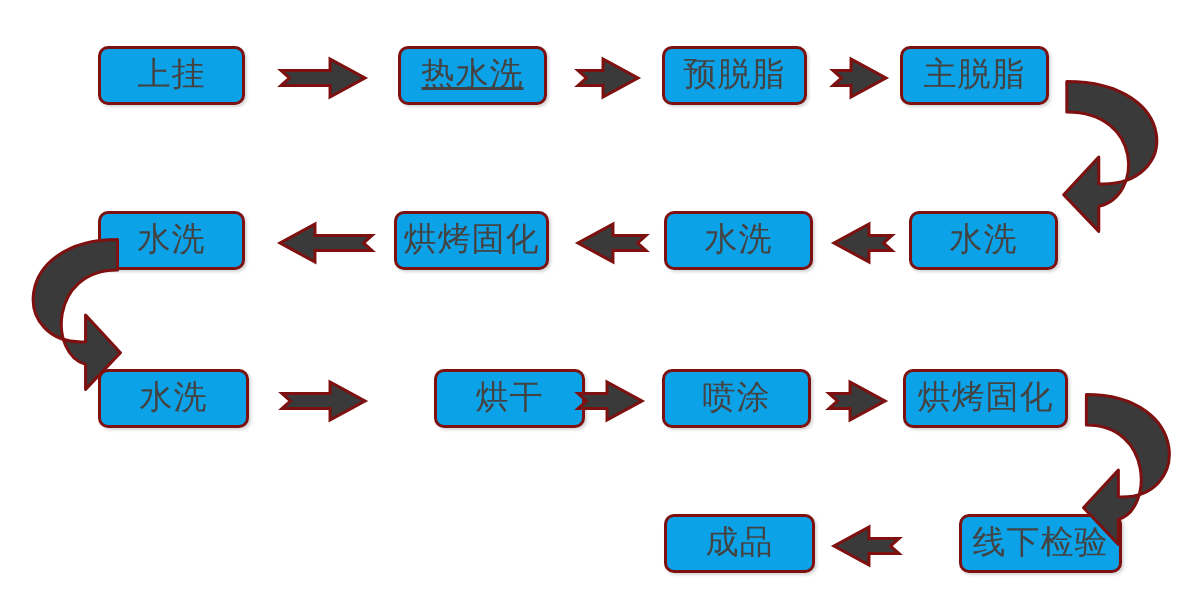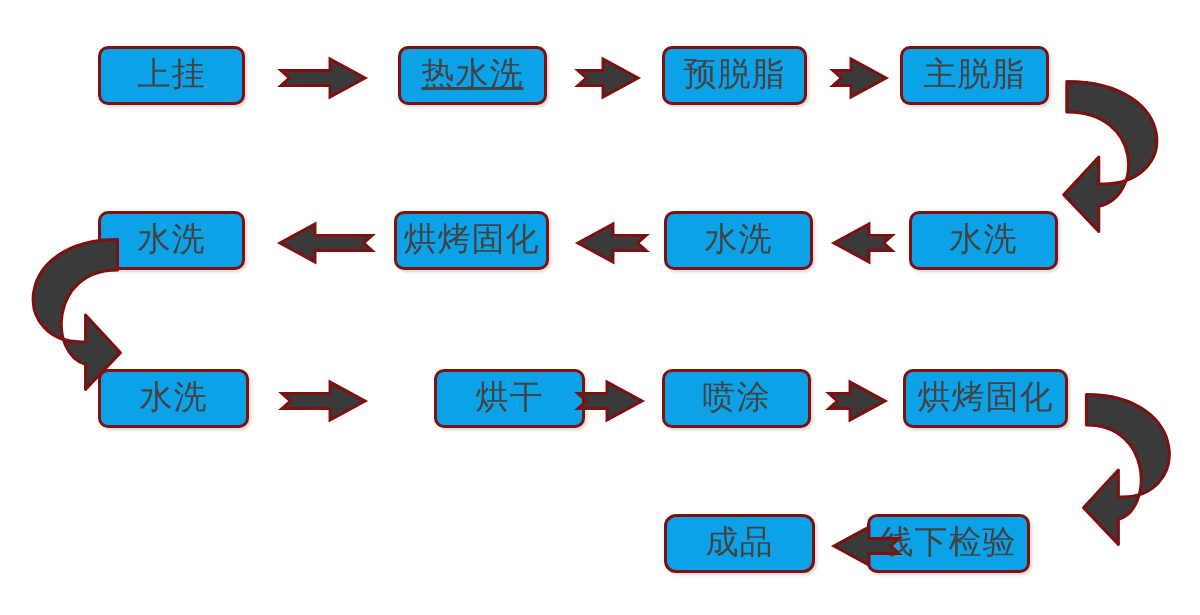--- a/index.html
+++ b/index.html
@@ -97,24 +97,24 @@
     </div>
     <div class="node" style="left: 394px; top: 369px; width: 151px; height: 59px; margin-left: 40px;">
       <span class="node-label">烘干</span>
     </div>
     <div class="node" style="left: 903px; top: 369px; width: 165px; height: 59px;">
       <span class="node-label">烘烤固化</span>
     </div>
     <div class="node" style="left: 662px; top: 369px; width: 149px; height: 59px;">
       <span class="node-label">喷涂</span>
     </div>
-    <div class="node" style="left: 867px; top: 514px; width: 163px; height: 59px;">
+    <div class="node" style="left: 959px; top: 514px; width: 163px; height: 59px;">
       <span class="node-label">线下检验</span>
     </div>
-    <div class="node" style="left: 664px; top: 514px; width: 151px; height: 59px; border-radius: 12px;">
+    <div class="node" style="left: 664px; top: 514px; width: 151px; height: 59px;">
       <span class="node-label">成品</span>
     </div>
     <div class="arrow" style="left: 281px; top: 59px; width: 84px; height: 38px;">
       <svg width="84" height="38" viewBox="0 0 84 38">
         <path class="arrow-body" d="M0.00,11.40 L49.04,11.40 L49.04,0.00 L84.00,19.00 L49.04,38.00 L49.04,26.60 L0.00,26.60 L8.36,19.00 Z"></path>
       </svg>
     </div>
     <div class="arrow" style="left: 578px; top: 59px; width: 60px; height: 38px;">
       <svg width="60" height="38" viewBox="0 0 60 38">
         <path class="arrow-body" d="M0.00,11.40 L25.04,11.40 L25.04,0.00 L60.00,19.00 L25.04,38.00 L25.04,26.60 L0.00,26.60 L8.36,19.00 Z"></path>

